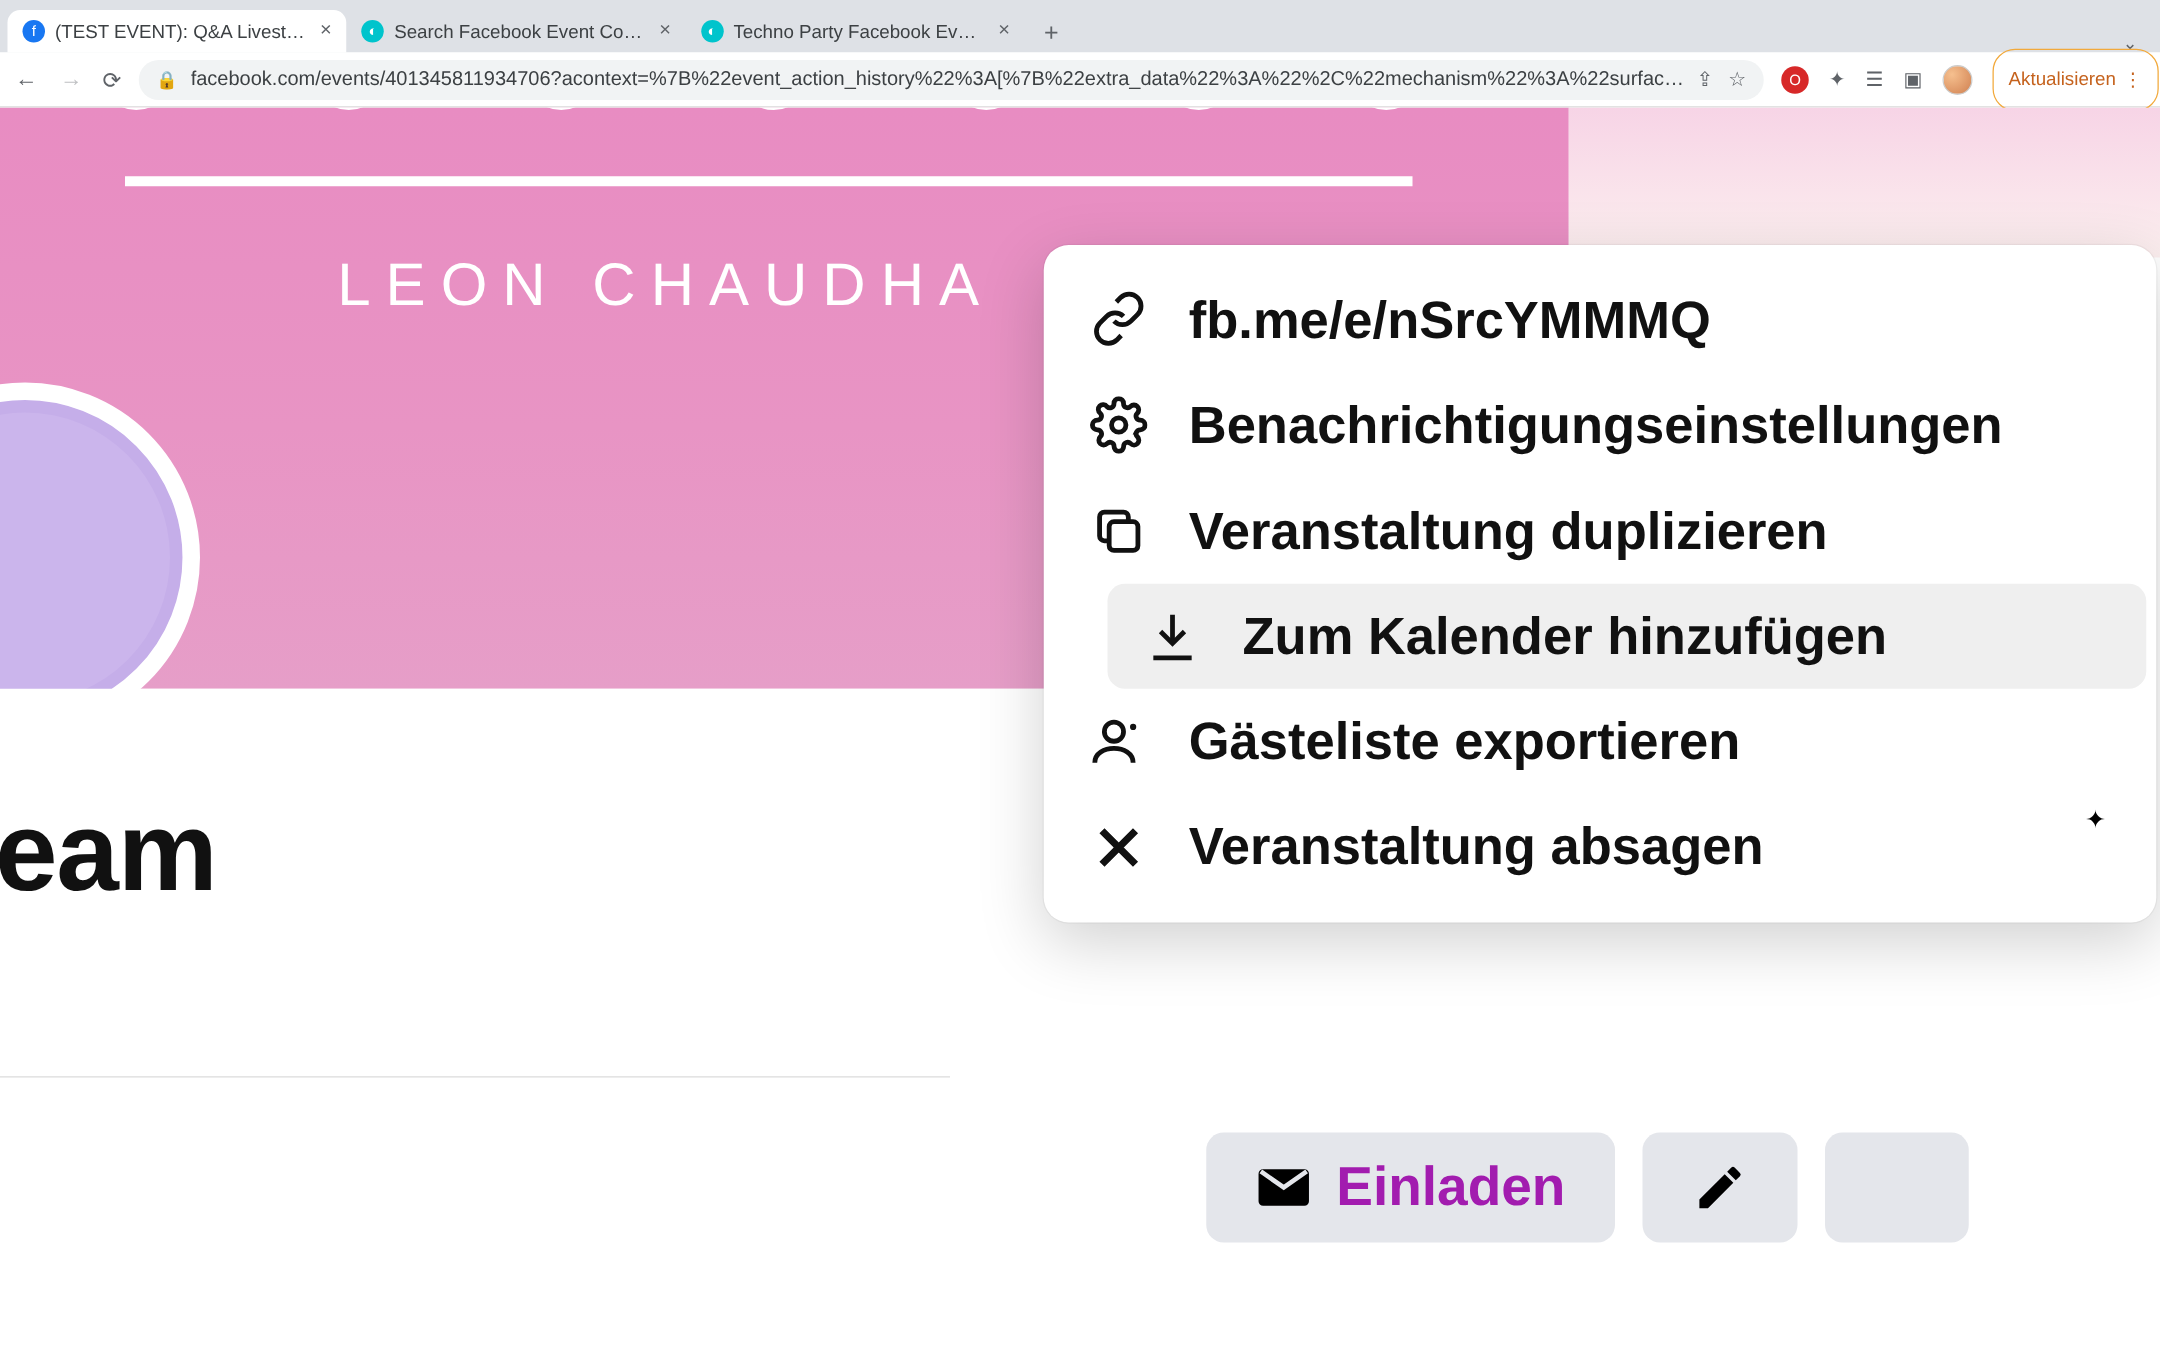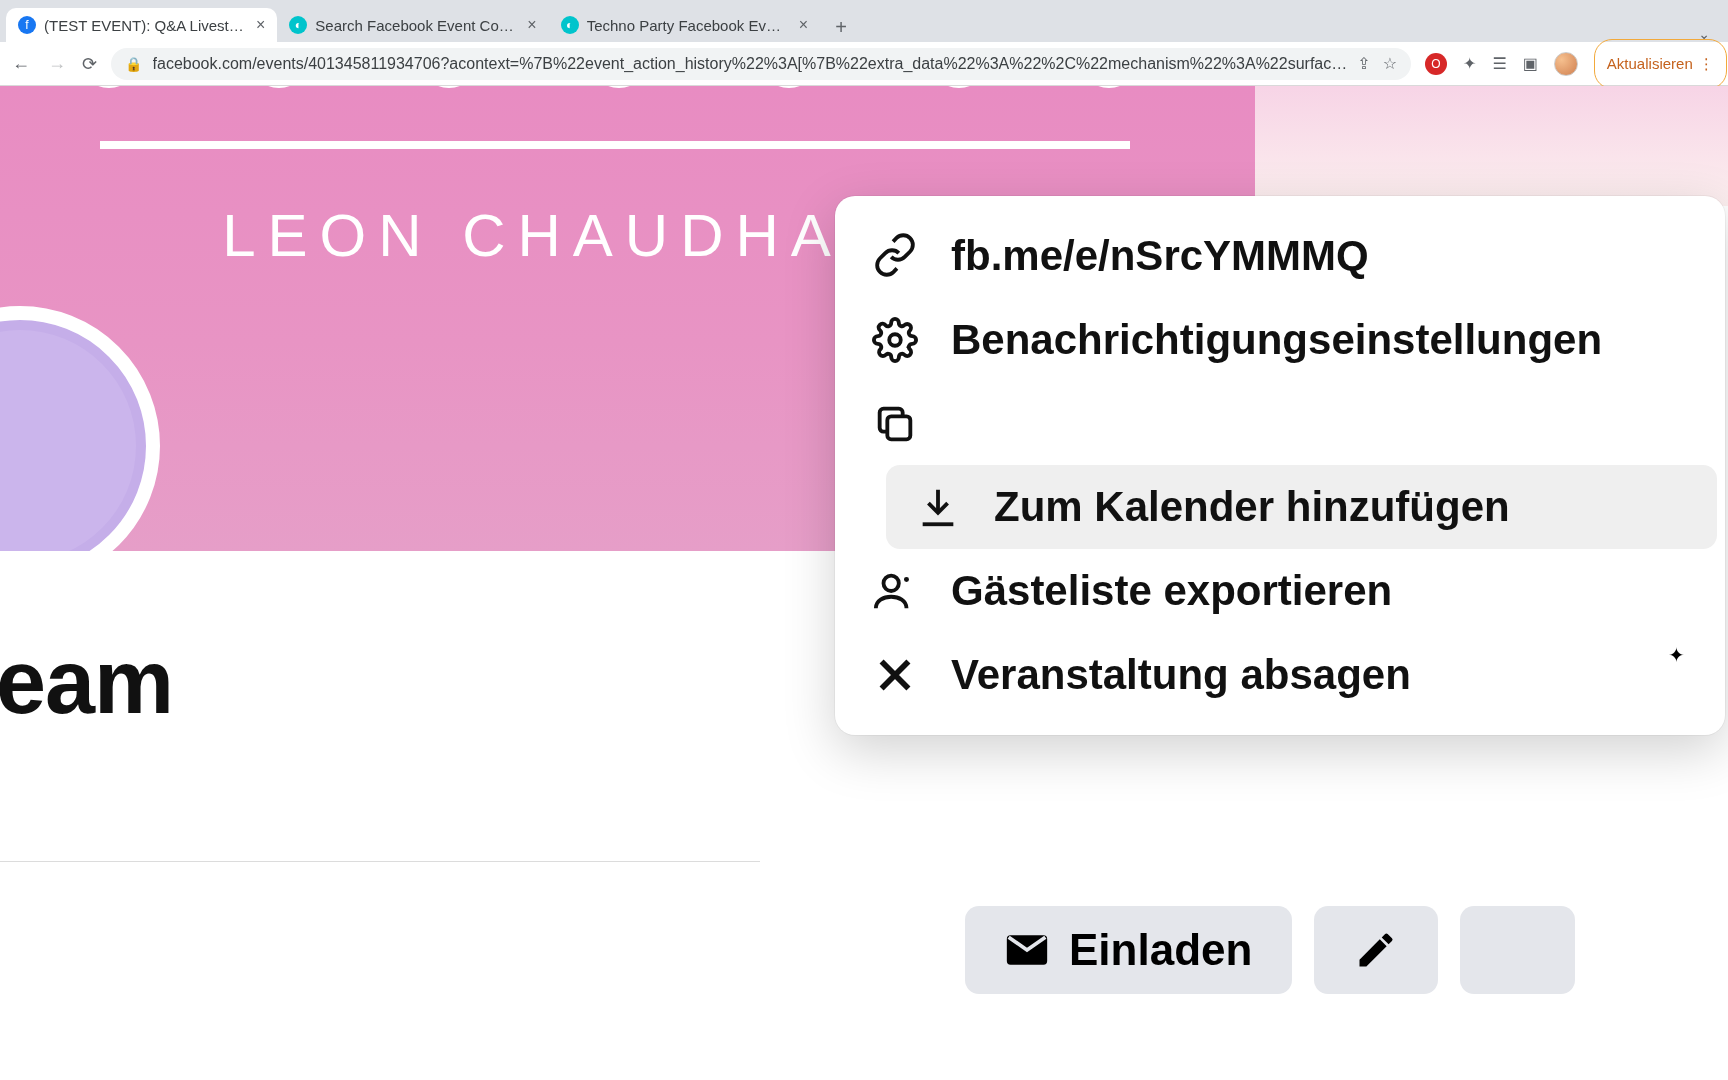--- a/index.html
+++ b/index.html
@@ -131,21 +131,21 @@
   .hero-line {
     position: absolute; top: 55px; left: 100px; width: 1030px; height: 8px; background: #fff;
   }
   .hero-name {
     position: absolute; top: 115px; left: 0; right: 190px;
     text-align: center;
     color: #fff;
     font-family: "Helvetica Neue", Helvetica, Arial, sans-serif;
     font-weight: 200;
     letter-spacing: 12px;
-    font-size: 60px;
+    font-size: 48px;
   }
   .hero-ring {
     position: absolute;
     left: -120px; top: 220px;
     width: 280px; height: 280px;
     border: 14px solid #fff;
     border-radius: 50%;
     background: #cbb5ec;
     box-shadow: inset 0 0 0 10px #c5aee9;
   }
@@ -186,21 +186,21 @@
   .action-btn {
     background: #e4e6eb;
     border-radius: 14px;
     height: 88px;
     display: flex;
     align-items: center;
     justify-content: center;
     gap: 20px;
     font-size: 44px;
     font-weight: 700;
-    color: #000000;
+    color: #a21caf;
     padding: 0 40px;
   }
   .action-btn.more { width: 115px; padding: 0; }
   .action-btn svg { width: 44px; height: 44px; }
 
   
   .popover {
     position: absolute;
     left: 835px;
     top: 110px;
@@ -361,20 +361,23 @@
       </span>
     </div>
 
     <div class="pop-item centered">
       <span class="pop-icon">
         <svg viewBox="0 0 24 24" fill="none" stroke-width="2">
             <rect x="8" y="8" width="12" height="12" rx="2"></rect>
             <path d="M16 8V6a2 2 0 0 0-2-2H6a2 2 0 0 0-2 2v8a2 2 0 0 0 2 2h2"></path>
           </svg>
       </span>
+      <span class="pop-text">
+        <div class="pop-title">Veranstaltung duplizieren</div>
+      </span>
     </div>
 
     <div class="pop-item centered hovered">
       <span class="pop-icon">
         <svg viewBox="0 0 24 24" fill="none" stroke-width="2">
             <path d="M12 3v12"></path>
             <path d="M7 10l5 5 5-5"></path>
             <path d="M4 21h16"></path>
           </svg>
       </span>

